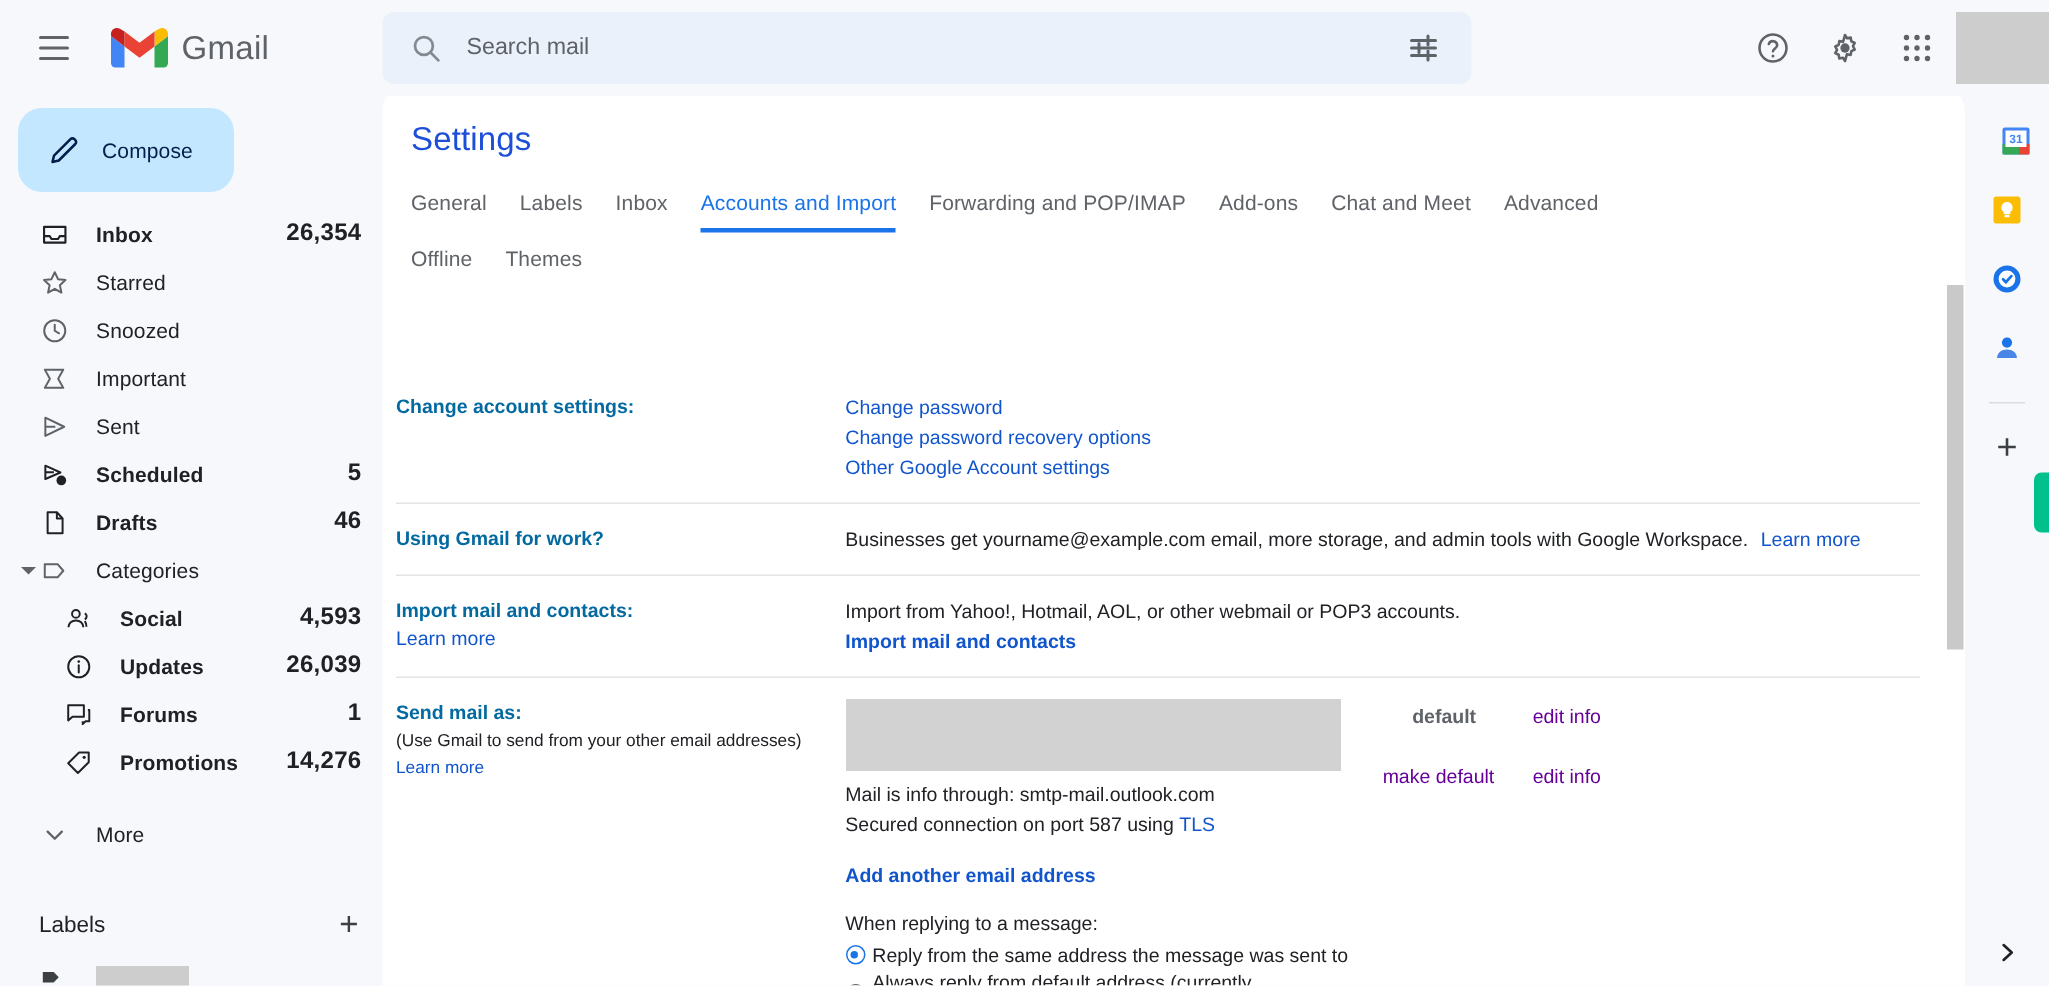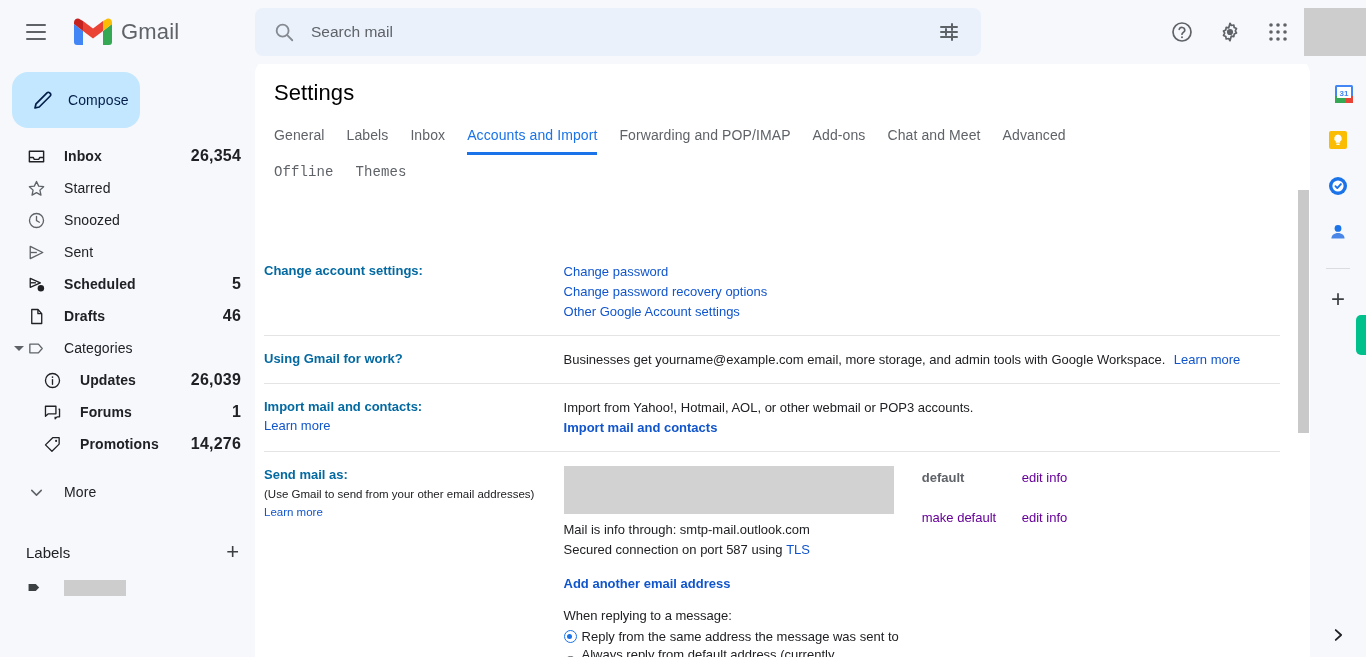--- a/index.html
+++ b/index.html
@@ -50,21 +50,21 @@
     position: absolute; right: 0px; top: 8px; width: 62px; height: 48px;
     background: #cdcdcd;
   }
 
   
   #sidebar {
     position: absolute; left: 0; top: 64px; width: 255px; height: 593px;
     background: #f6f8fc; overflow: hidden;
   }
   .compose {
-    margin: 8px 0 0 12px; width: 128px; height: 56px; border-radius: 16px;
+    margin: 8px 0 0 12px; width: 144px; height: 56px; border-radius: 16px;
     background: #c2e7ff; display: flex; align-items: center; cursor: pointer;
   }
   .compose .pencil { margin-left: 19px; width: 24px; height: 24px; }
   .compose .lbl { font-size: 14px; color: #041e49; margin-left: 13px; letter-spacing: .1px; }
 
   .navlist { margin-top: 12px; }
   .navitem {
     height: 32px; display: flex; align-items: center;
     border-radius: 0 16px 16px 0; cursor: pointer; padding-right: 14px;
   }
@@ -83,34 +83,34 @@
   .labels-head .plus { font-size: 22px; color: #3c4043; cursor: pointer; line-height: 1; }
   .label-row { height: 32px; display: flex; align-items: center; }
   .label-row .tagico { margin-left: 26px; width: 18px; height: 18px; }
   .label-redact { margin-left: 20px; width: 62px; height: 16px; background: #cdcdcd; }
 
   
   #content {
     position: absolute; left: 255px; top: 58px; width: 1055px; height: 599px;
     background: #fff; border-radius: 16px 16px 0 0; overflow: hidden;
   }
-  .settings-title { font-size: 22px; color: #000000; padding: 22px 0 0 19px; letter-spacing: .1px; }
+  .settings-title { font-size: 22px; color: #1d4ed8; padding: 22px 0 0 19px; letter-spacing: .1px; }
 
   .tabs { padding: 14px 0 0 19px; display: flex; flex-wrap: wrap; align-items: flex-start; }
   .tab {
     font-size: 14px; color: #5f6368; padding: 7px 0 9px 0; margin-right: 22px;
     cursor: pointer; white-space: nowrap; position: relative; letter-spacing: .1px;
   }
   .tab.active { color: #1a73e8; border-bottom: 3px solid #1a73e8; }
   .tab.boxed {
     outline: 3px solid #e8261c; outline-offset: 0px; padding: 7px 4px 9px 4px;
     margin-right: 22px; color: #3c4043; border-radius: 1px;
   }
   .tabs-row2 { padding: 0 0 0 19px; display: flex; }
-  .tabs-row2 .tab { margin-right: 22px; padding-top: 9px; font-family: Liberation Mono, monospace; }
+  .tabs-row2 .tab { margin-right: 22px; padding-top: 9px; }
 
   .panelbody {
     position: absolute; top: 190px; left: 0; width: 1055px; height: 409px;
     overflow: hidden; padding: 0 0 0 0;
   }
   table.settings { width: 1016px; margin-left: 9px; border-collapse: collapse; table-layout: fixed; }
   table.settings td { vertical-align: top; padding: 14px 0 13px 0; border-bottom: 1px solid #e4e4e4; }
   td.lblcol { width: 222px; padding-left: 14px; }
   td.valcol { width: 531px; padding-right: 12px; }
   td.actcol { width: 243px; padding-right: 14px; }
@@ -134,21 +134,21 @@
     flex: none; background: #fff; position: relative; cursor: pointer;
   }
   .rdo.on { border-color: #1a73e8; }
   .rdo.on::after {
     content: ""; position: absolute; left: 2.5px; top: 2.5px;
     width: 5px; height: 5px; border-radius: 50%; background: #1a73e8;
   }
   .radio-line .rl { font-size: 13px; color: #202124; margin-left: 5px; }
 
   .actrow { font-size: 13px; line-height: 20px; display: flex; gap: 18px; }
-  .actrow .dflt { color: #5f6368; font-weight: bold; width: 82px; }
+  .actrow .dflt { color: #5f6368; font-weight: bold; width: 82px; text-align: center; }
   .actrow .mk { width: 82px; }
 
   
   #panel-scroll {
     position: absolute; left: 1043px; top: 132px; width: 11px; height: 243px;
     background: #c9c9c9; border-radius: 0; cursor: pointer;
   }
 
   
   #rail {
@@ -275,20 +275,29 @@
       <span class="ico">
         <svg width="19" height="19" viewBox="0 0 20 20" fill="none" stroke="#5f6368" stroke-width="1.4" stroke-linecap="round">
           <circle cx="10" cy="10" r="7.4"></circle>
             <path d="M10 5.7V10l3 1.8"></path>
         </svg>
       </span>
       <span class="txt">Snoozed</span>
       <span class="cnt"></span>
     </div>
 
+    <div class="navitem">
+      <span class="ico">
+        <svg width="19" height="19" viewBox="0 0 20 20" fill="none" stroke="#5f6368" stroke-width="1.4" stroke-linejoin="round">
+          <path d="M3 3.6h13l-3.6 6.4L16 16.4H3l3.6-6.4z"></path>
+        </svg>
+      </span>
+      <span class="txt">Important</span>
+      <span class="cnt"></span>
+    </div>
 
     <div class="navitem">
       <span class="ico">
         <svg width="19" height="19" viewBox="0 0 20 20" fill="none" stroke="#5f6368" stroke-width="1.4" stroke-linejoin="round">
           <path d="M3.4 3.6L16.6 10 3.4 16.4V3.6z"></path>
             <path d="M3.4 10h7"></path>
         </svg>
       </span>
       <span class="txt">Sent</span>
       <span class="cnt"></span>
@@ -321,20 +330,31 @@
       <span class="caret"></span>
       <span class="ico">
         <svg width="19" height="19" viewBox="0 0 20 20" fill="none" stroke="#5f6368" stroke-width="1.4" stroke-linejoin="round">
           <path d="M3 5.4h9l4 4.6-4 4.6H3z"></path>
         </svg>
       </span>
       <span class="txt">Categories</span>
       <span class="cnt"></span>
     </div>
 
+    <div class="navitem sub bold">
+      <span class="ico">
+        <svg width="19" height="19" viewBox="0 0 20 20" fill="none" stroke="#202124" stroke-width="1.4">
+          <circle cx="8" cy="6.6" r="2.7"></circle>
+            <path d="M2.8 16c0-3 2.4-4.8 5.2-4.8s5.2 1.8 5.2 4.8"></path>
+          <path d="M14.2 6.2a2.3 2.3 0 010 4.2M15.4 15.6c0-1.7-.4-3-1.2-3.9"></path>
+        </svg>
+      </span>
+      <span class="txt">Social</span>
+      <span class="cnt">4,593</span>
+    </div>
 
     <div class="navitem sub bold">
       <span class="ico">
         <svg width="19" height="19" viewBox="0 0 20 20" fill="none" stroke="#202124" stroke-width="1.4" stroke-linecap="round">
           <circle cx="10" cy="10" r="7.4"></circle>
             <path d="M10 9v5"></path>
             <circle cx="10" cy="6.4" r=".9" fill="#202124" stroke="none"></circle>
         </svg>
       </span>
       <span class="txt">Updates</span>

